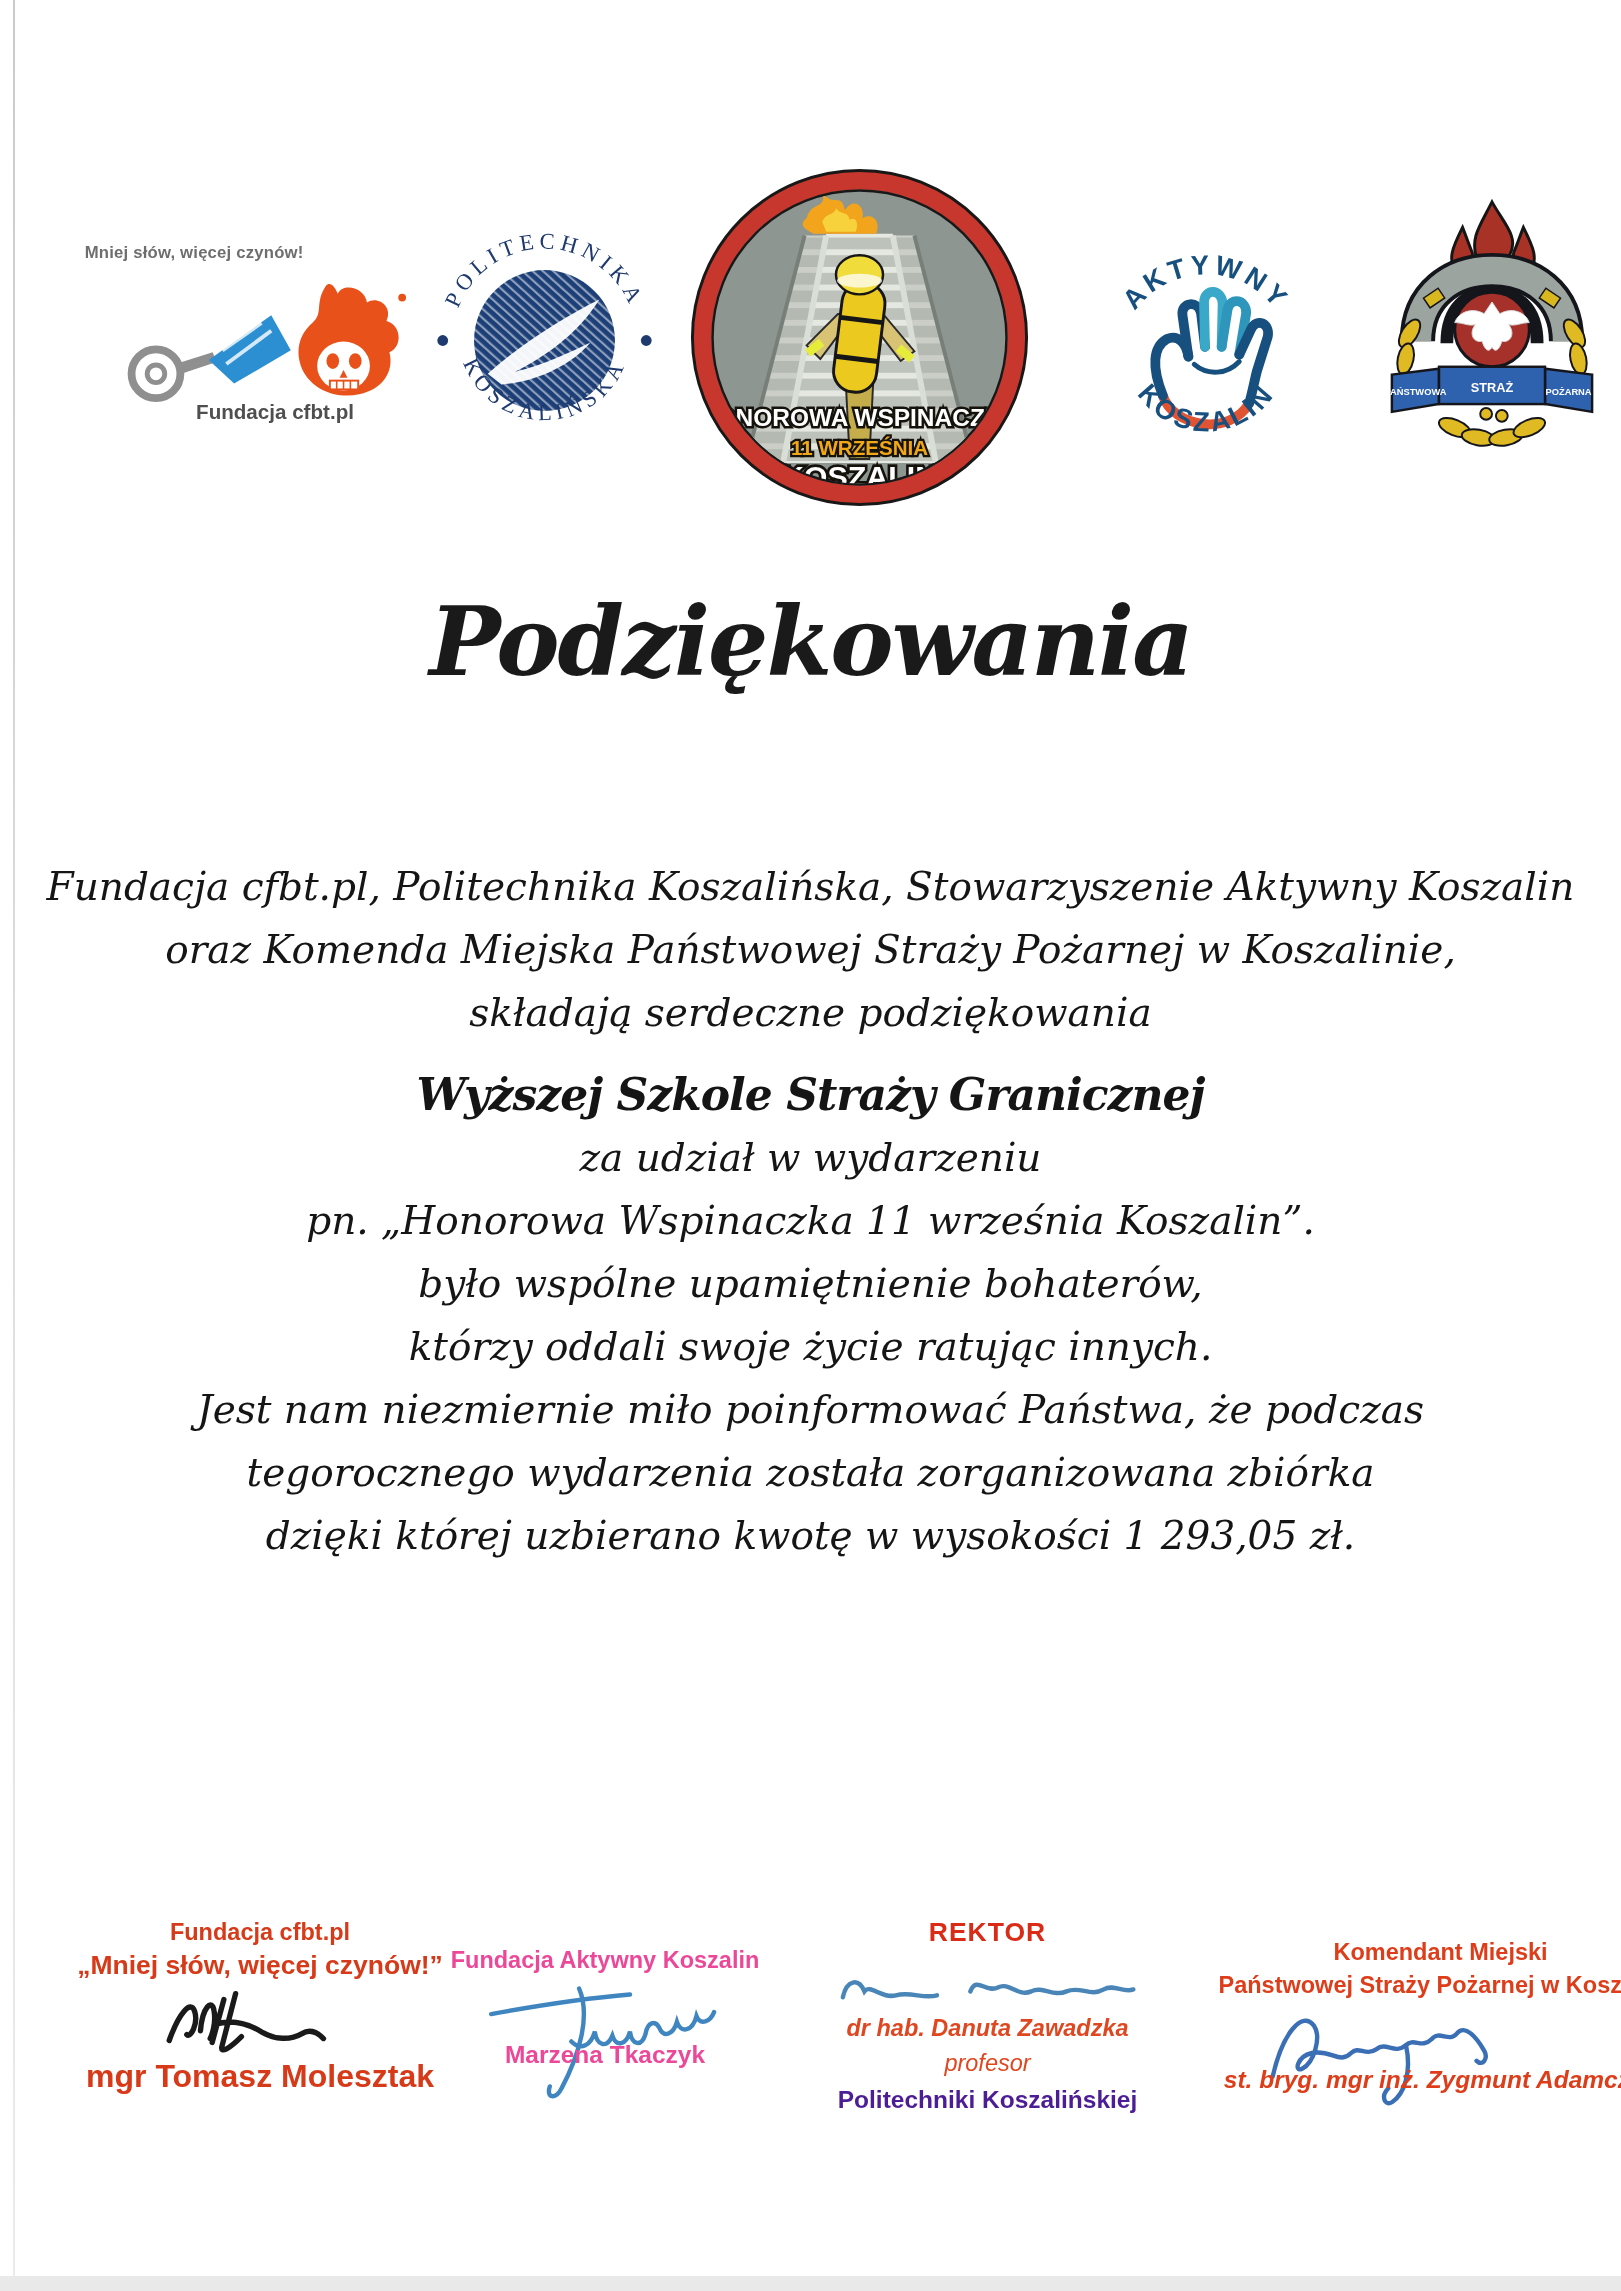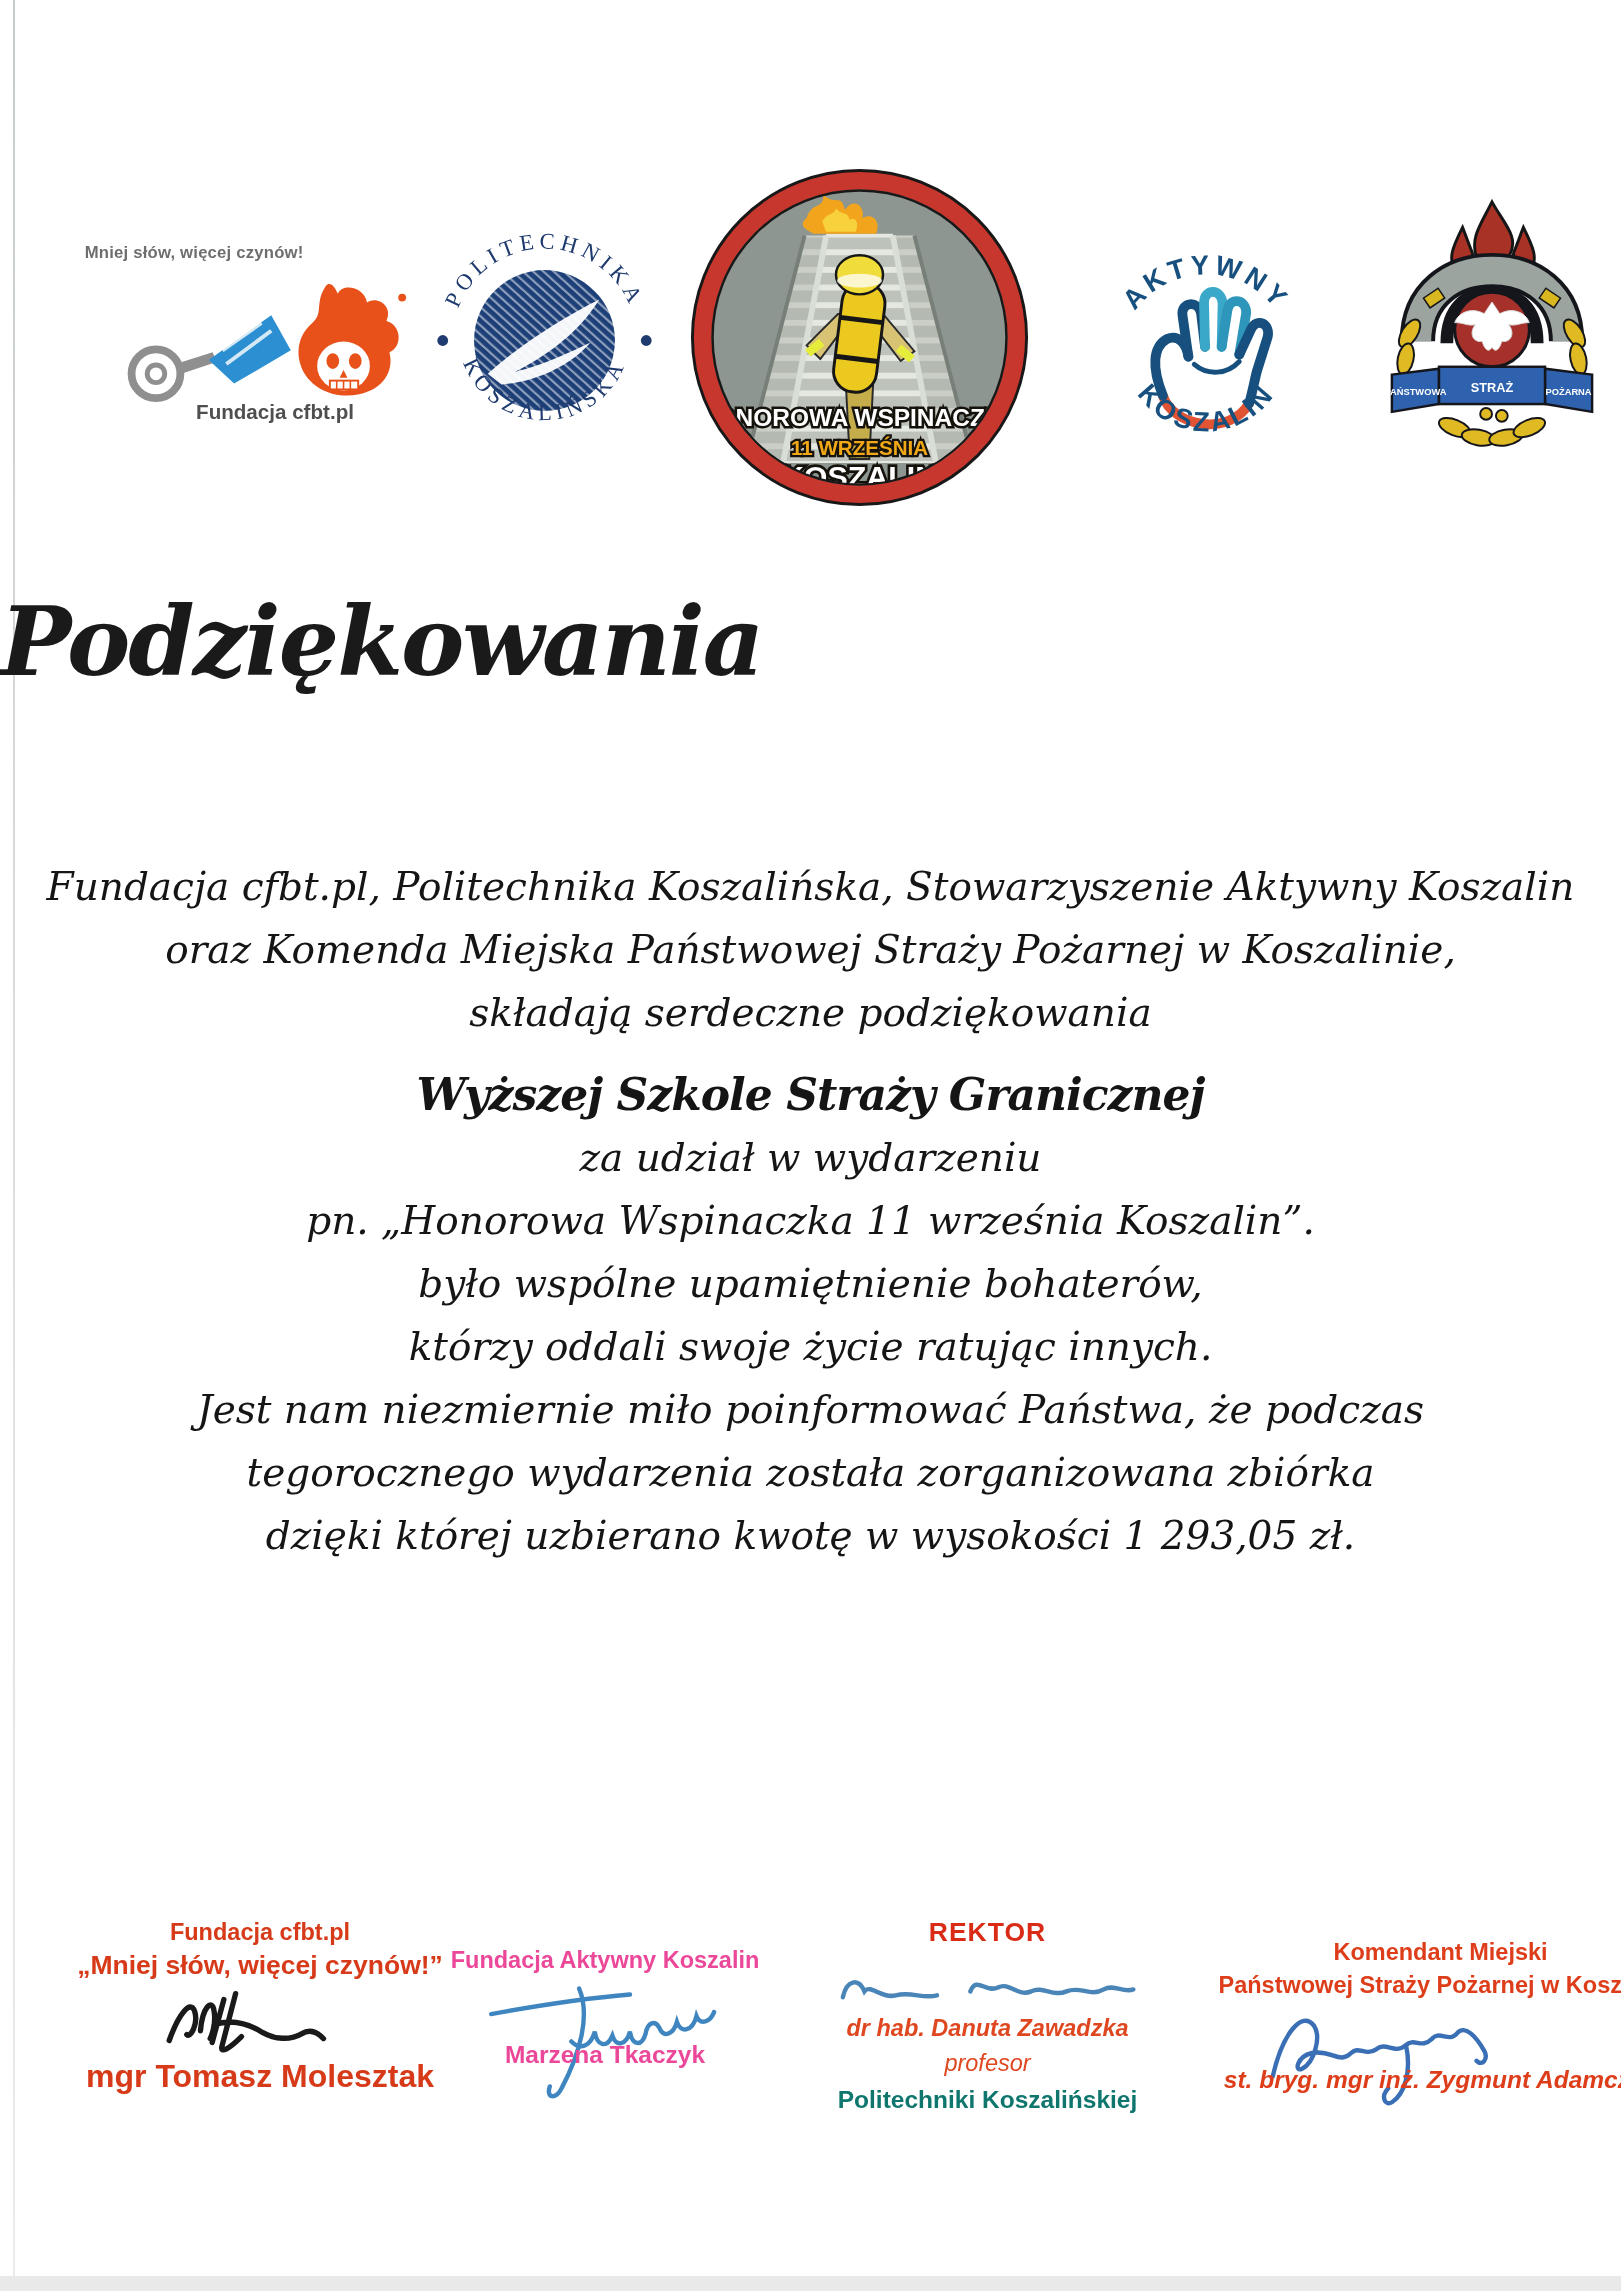--- a/index.html
+++ b/index.html
@@ -16,21 +16,21 @@
   .cfbt-tagline{
     position:absolute;top:0;left:15.7px;font-size:16.7px;font-weight:bold;color:#6e6e6e;
     white-space:nowrap;letter-spacing:0.2px;
   }
   .cfbt-name{
     position:absolute;top:157px;left:59px;width:294px;text-align:center;
     font-size:20.6px;font-weight:bold;color:#4f4f4f;
   }
   
   .title{
-    position:absolute;top:586px;left:0;width:100%;margin:0;text-align:left;
+    position:absolute;top:586px;left:0;width:100%;margin:0;text-align:center;
     font-family:"DejaVu Serif",serif;font-style:italic;font-weight:600;
     font-size:95px;color:#1a1a1a;letter-spacing:-2px;
   }
   
   .body-text{position:absolute;top:855px;left:0;width:100%;text-align:center;}
   .body-line{
     font-family:"DejaVu Serif",serif;font-style:italic;
     font-size:39px;line-height:63px;white-space:nowrap;color:#151515;
   }
   .body-line.emph{font-weight:bold;font-size:44px;letter-spacing:-1px;margin-top:19px;}
@@ -41,21 +41,21 @@
   .sig1 .org{font-size:23.5px;font-weight:bold;}
   .sig1 .motto{font-size:26.5px;font-weight:bold;margin-top:3.9px;}
   .sig1 .name{position:absolute;top:139px;left:0;width:100%;font-size:32px;font-weight:bold;}
   .sig2{left:436px;top:1947px;width:338px;color:#ec4899;}
   .sig2 .org{font-size:23.5px;font-weight:bold;}
   .sig2 .name{position:absolute;top:94px;left:0;width:100%;font-size:24.5px;font-weight:bold;}
   .sig3{left:799px;top:1917px;width:377px;}
   .sig3 .role{font-size:26.5px;font-weight:bold;color:#d92b16;letter-spacing:1px;}
   .sig3 .name{position:absolute;top:98px;left:0;width:100%;font-size:23.5px;font-weight:bold;font-style:italic;color:#df4720;}
   .sig3 .title2{position:absolute;top:133px;left:0;width:100%;font-size:23.5px;font-weight:normal;font-style:italic;color:#df4720;}
-  .sig3 .org{position:absolute;top:169px;left:0;width:100%;font-size:24.5px;font-weight:bold;color:#0f766e;}
+  .sig3 .org{position:absolute;top:169px;left:0;width:100%;font-size:24.5px;font-weight:bold;color:#4c1d95;}
   .sig4{left:1181px;top:1939px;width:519px;color:#de3d1a;}
   .sig4 .role1{font-size:23.5px;font-weight:bold;}
   .sig4 .role2{font-size:23.5px;font-weight:bold;margin-top:5.9px;}
   .sig4 .name{position:absolute;top:127px;left:0;width:100%;font-size:24.5px;font-weight:bold;font-style:italic;}
   .ink{position:absolute;}
 </style>
 </head>
 <body>
 
 <div class="page">

